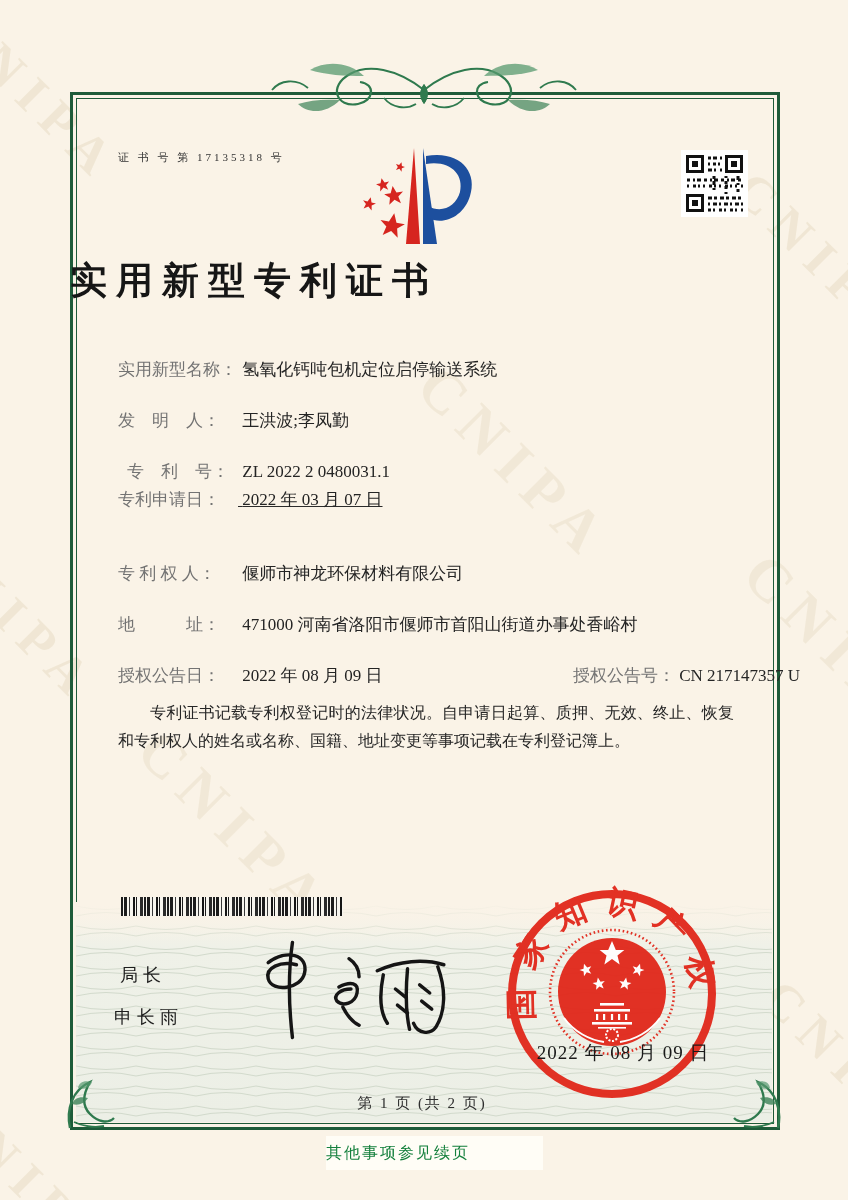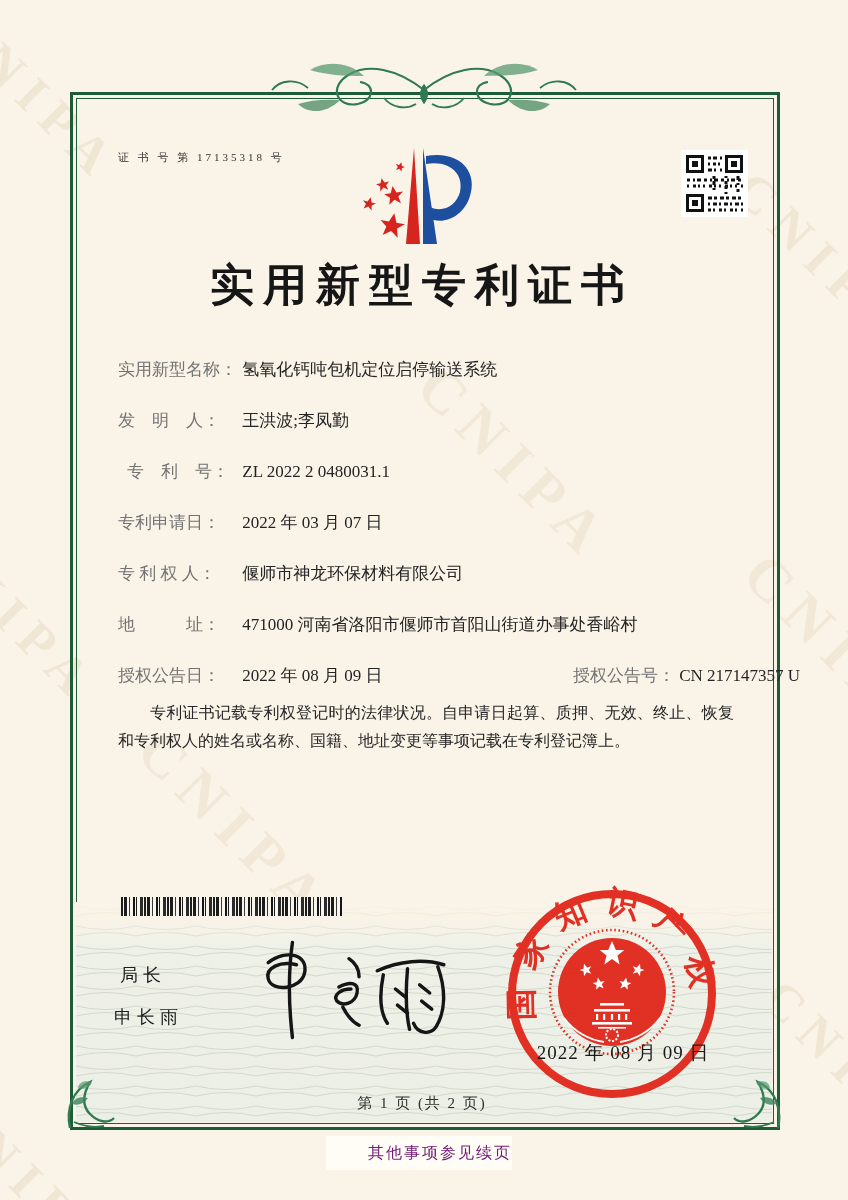--- a/index.html
+++ b/index.html
@@ -39,22 +39,22 @@
   .waveband svg{position:absolute;left:0;top:0;}
   .waveband path{stroke:#d2dacc;stroke-width:1;fill:none;}
   .wavefade{position:absolute;left:0;top:0;width:100%;height:46px;
     background:linear-gradient(#faf3e7,rgba(250,243,231,0));}
   
   .content{position:absolute;left:0;top:0;width:848px;height:1200px;z-index:4;}
   .cert-no{position:absolute;left:118px;top:150px;font-size:11px;letter-spacing:3px;color:#333;}
   .qr{position:absolute;left:681px;top:150px;width:67px;height:67px;background:#fff;}
   .logo{position:absolute;left:356px;top:144px;width:130px;height:108px;}
   .title{
-    position:absolute;left:70px;top:256px;width:704px;text-align:center;
-    font-size:44px;font-weight:bold;letter-spacing:9px;color:#161616;
+    position:absolute;left:70px;top:256px;width:704px;text-align:left;
+    font-size:37px;font-weight:bold;letter-spacing:9px;color:#161616;
   }
   .field-row{position:absolute;left:118px;font-size:17px;white-space:nowrap;}
   .field-label{display:inline-block;min-width:120px;color:#737373;}
   .field-value{color:#242424;}
   .grant-no{position:absolute;left:455px;top:0;}
   .paras{position:absolute;left:118px;top:699px;width:616px;
     font-size:16px;line-height:1.76;text-align:justify;color:#262626;}
   .paras p{margin:0;text-indent:2em;}
   .barcode{
     position:absolute;left:121px;top:897px;width:222px;height:19px;
@@ -67,23 +67,23 @@
       #2a2a2a 19px 22px,#f7f5ee 22px 23px);
   }
   .director-label{position:absolute;left:120px;top:963px;font-size:18px;letter-spacing:5px;color:#1d1d1d;}
   .director-name{position:absolute;left:114px;top:1005px;font-size:18px;letter-spacing:5px;color:#1d1d1d;}
   .signature{position:absolute;left:246px;top:936px;width:212px;height:112px;}
   .seal{position:absolute;left:500px;top:882px;width:224px;height:224px;opacity:.95;}
   .seal-date{position:absolute;left:528px;top:1040px;width:190px;text-align:center;
     font-size:19px;letter-spacing:1px;color:#1a1a1a;white-space:nowrap;}
   .page-num{position:absolute;left:70px;top:1094px;width:704px;text-align:center;
     font-size:15px;letter-spacing:2px;color:#2e2e2e;}
-  .cont-note{position:absolute;left:326px;top:1136px;width:186px;height:34px;
-    background:#fffdf6;display:flex;align-items:center;justify-content:flex-end;
-    font-size:16px;letter-spacing:2px;color:#701a75;z-index:5;}
+  .cont-note{position:absolute;left:326px;top:1136px;width:217px;height:34px;
+    background:#fffdf6;display:flex;align-items:center;justify-content:flex-start;
+    font-size:16px;letter-spacing:2px;color:#15803d;z-index:5;}
   .seal-ring{fill:none;stroke:#e1271a;stroke-width:8;}
   .seal-text{font:bold 32px "Liberation Serif","DejaVu Serif",serif;
     letter-spacing:16px;fill:#e1271a;}
   .emblem-red{fill:#e1271a;}
   .emblem-white{fill:#fff;}
 </style>
 </head>
 <body>
 
 <div class="wm" style="left:-24px;top:-4px;">CNIPA</div>
@@ -211,21 +211,21 @@
     <span class="field-value">氢氧化钙吨包机定位启停输送系统</span>
   </div>
   <div class="field-row" style="top:409px;">
     <span class="field-label">发　明　人：</span>
     <span class="field-value">王洪波;李凤勤</span>
   </div>
   <div class="field-row" style="top:460px;text-align:center;">
     <span class="field-label">专　利　号：</span>
     <span class="field-value">ZL 2022 2 0480031.1</span>
   </div>
-  <div class="field-row" style="top:511px;">
+  <div class="field-row" style="top:488px;text-decoration:underline;">
     <span class="field-label">专利申请日：</span>
     <span class="field-value">2022 年 03 月 07 日</span>
   </div>
   <div class="field-row" style="top:562px;">
     <span class="field-label">专 利 权 人：</span>
     <span class="field-value">偃师市神龙环保材料有限公司</span>
   </div>
   <div class="field-row" style="top:613px;">
     <span class="field-label">地　　　址：</span>
     <span class="field-value">471000  河南省洛阳市偃师市首阳山街道办事处香峪村</span>

